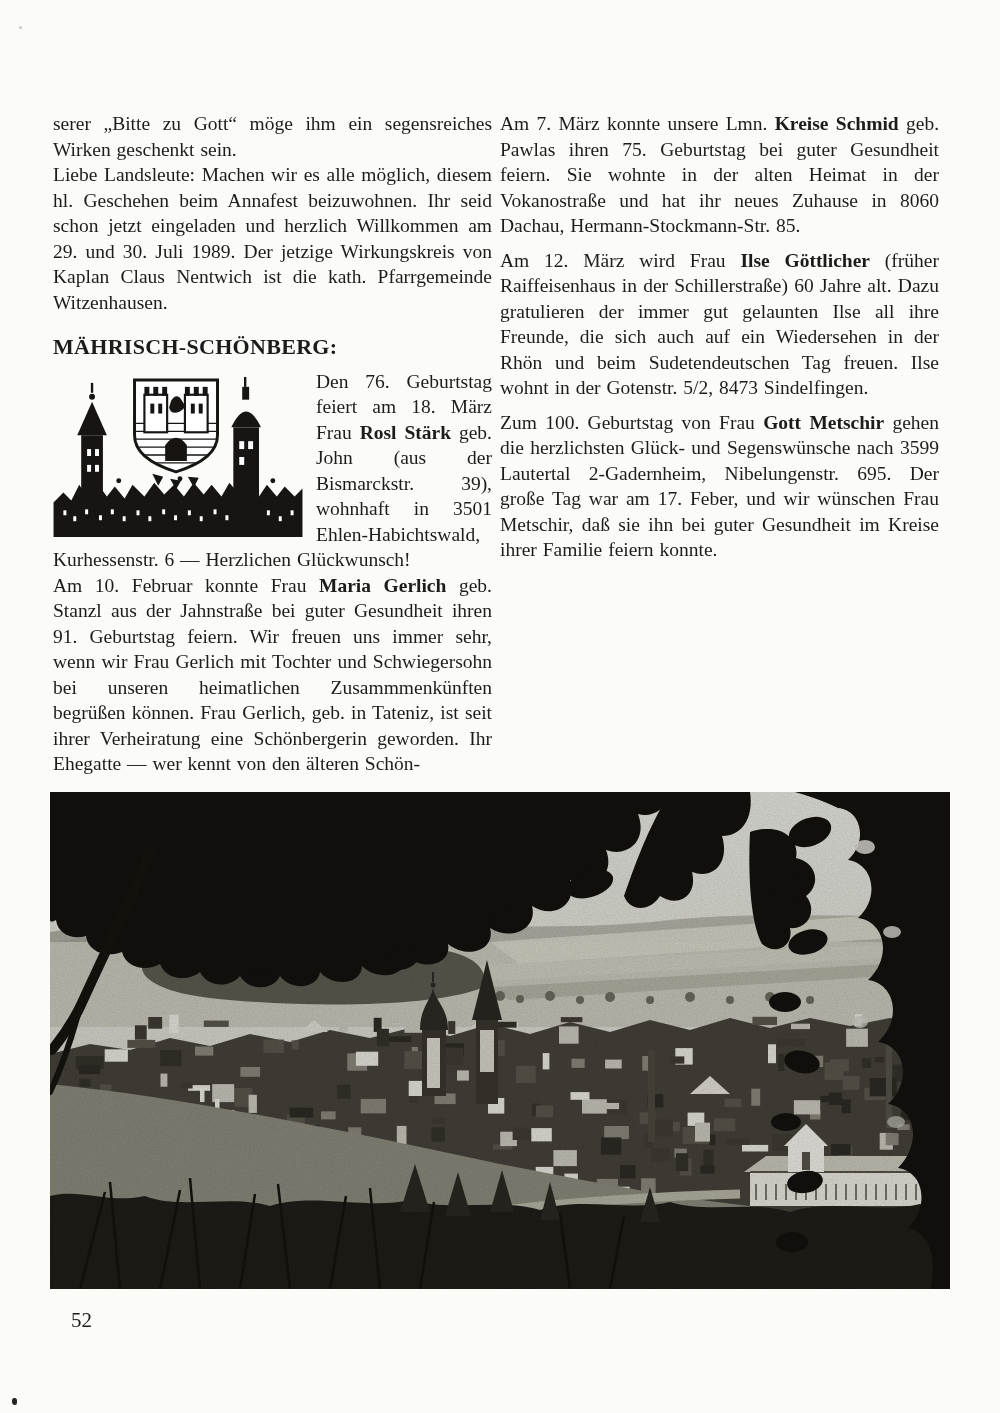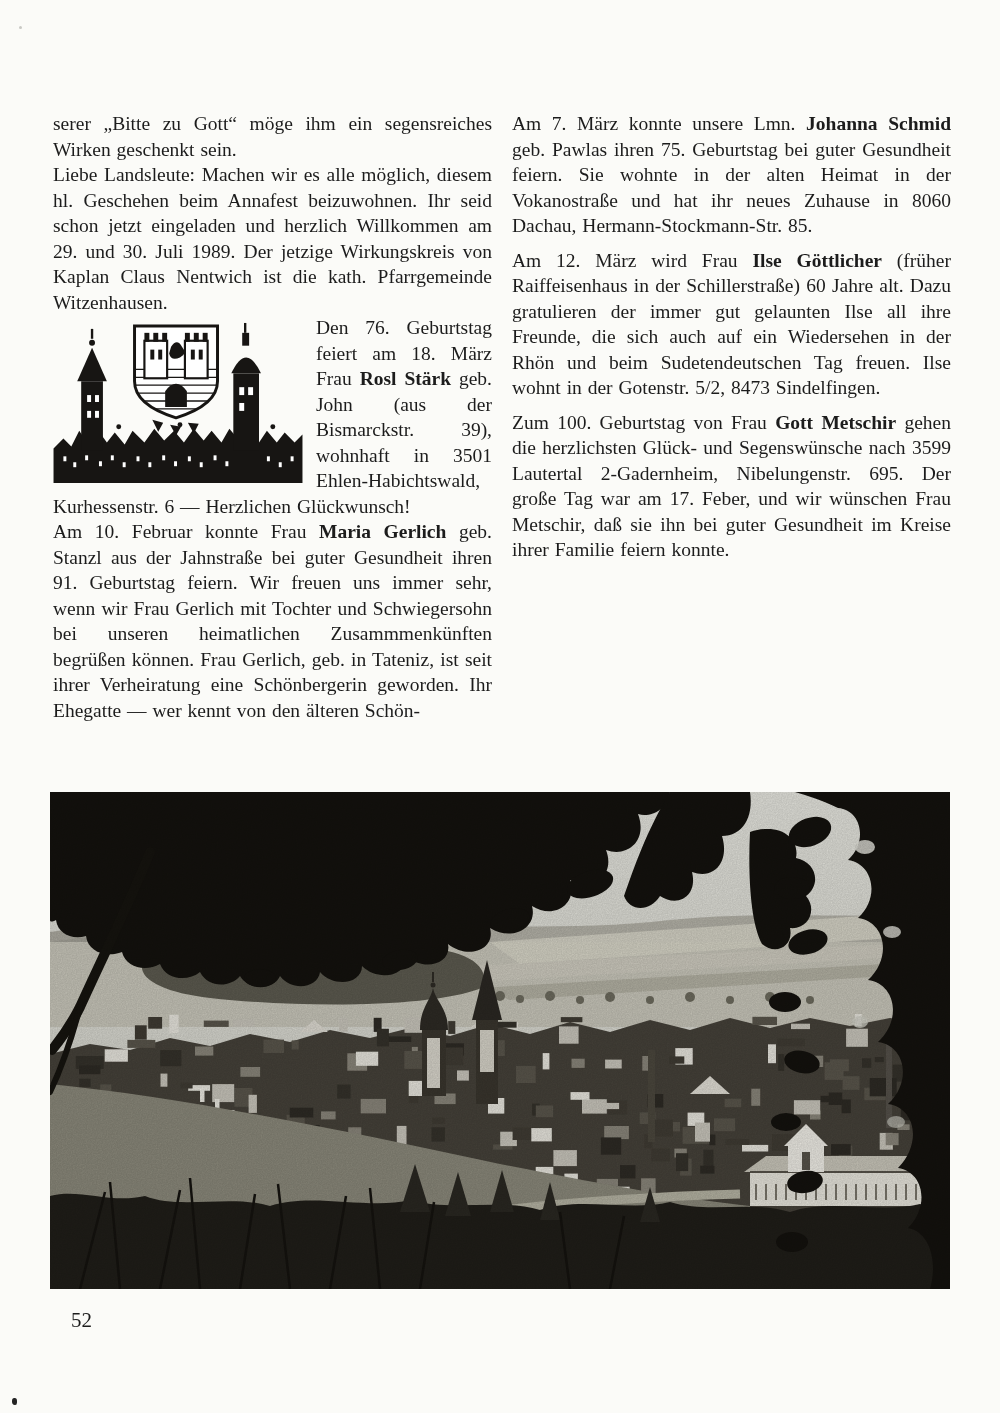--- a/index.html
+++ b/index.html
@@ -7,21 +7,21 @@
     width:1000px;height:1413px;
     background:#fbfbf8;
     font-family:"Liberation Serif","DejaVu Serif",serif;
     color:#1c1c1c;
     position:relative;
     overflow:hidden;
   }
   .page{position:absolute;inset:0;}
   .text-columns{
     position:absolute;left:53px;top:111px;width:901px;
-    display:flex;gap:20px;
+    display:flex;gap:8px;
   }
   .col{width:439px;text-align:justify;font-size:19.5px;line-height:25.5px;word-spacing:1px;}
   .para{margin:0;}
   .col-right .para + .para{margin-top:9px;}
   .col-heading{
     font-size:22px;font-weight:bold;letter-spacing:.3px;
     margin:19px 0 9px 0;
   }
   b.person{font-weight:bold;}
   .figure-crest{
@@ -46,20 +46,21 @@
 </style>
 </head>
 <body>
 
 <div class="page">
 
   <div class="text-columns">
     <div class="col col-left" id="col-left">
         <p class="para"><span>serer „Bitte zu Gott“ möge ihm ein segensreiches Wirken geschenkt sein.</span></p>
         <p class="para"><span>Liebe Landsleute: Machen wir es alle möglich, diesem hl. Geschehen beim Annafest beizuwohnen. Ihr seid schon jetzt eingeladen und herzlich Willkommen am 29. und 30. Juli 1989. Der jetzige Wirkungskreis von Kaplan Claus Nentwich ist die kath. Pfarrgemeinde Witzenhausen.</span></p>
+        <h2 class="col-heading">MÄHRISCH-SCHÖNBERG:</h2>
         <p class="para">
   <svg class="figure-crest" viewBox="0 0 252 165" aria-hidden="true">
     <defs>
       <clipPath id="shieldClip">
                 <path d="M82,6 H166 V62 Q166,86 124,99 Q82,86 82,62 Z"></path>
               </clipPath>
     </defs>
     <g>
       <path d="M82,6 H166 V62 Q166,86 124,99 Q82,86 82,62 Z" fill="#ffffff" stroke="#171513" stroke-width="3"></path>
       <g clip-path="url(#shieldClip)" stroke="#171513" stroke-width="1.3">
@@ -121,21 +122,21 @@
               <rect x="174" y="143" width="3" height="5"></rect>
       <rect x="216" y="138" width="3" height="5"></rect>
               <rect x="228" y="144" width="3" height="5"></rect>
               <rect x="240" y="138" width="3" height="5"></rect>
     </g>
   </svg>
 <span>Den 76. Geburtstag feiert am 18. März Frau </span><b class="person">Rosl Stärk</b><span> geb. John (aus der Bismarckstr. 39), wohnhaft in 3501 Ehlen-Habichtswald, Kurhessenstr. 6 — Herzlichen Glückwunsch!</span></p>
         <p class="para"><span>Am 10. Februar konnte Frau </span><b class="person">Maria Gerlich</b><span> geb. Stanzl aus der Jahnstraße bei guter Gesundheit ihren 91. Geburtstag feiern. Wir freuen uns immer sehr, wenn wir Frau Gerlich mit Tochter und Schwiegersohn bei unseren heimatlichen Zusammmenkünften begrüßen können. Frau Gerlich, geb. in Tateniz, ist seit ihrer Verheiratung eine Schönbergerin geworden. Ihr Ehegatte — wer kennt von den älteren Schön-</span></p>
       </div>
     <div class="col col-right" id="col-right">
-        <p class="para"><span>Am 7. März konnte unsere Lmn. </span><b class="person">Johanna Schmid</b><span> geb. Pawlas ihren 75. Geburtstag bei guter Gesundheit feiern. Sie wohnte in der alten Heimat in der Vokanostraße und hat ihr neues Zuhause in 8060 Dachau, Hermann-Stockmann-Str. 85.</span></p>
+        <p class="para"><span>Am 7. März konnte unsere Lmn. </span><b class="person">Kreise Schmid</b><span> geb. Pawlas ihren 75. Geburtstag bei guter Gesundheit feiern. Sie wohnte in der alten Heimat in der Vokanostraße und hat ihr neues Zuhause in 8060 Dachau, Hermann-Stockmann-Str. 85.</span></p>
         <p class="para"><span>Am 12. März wird Frau </span><b class="person">Ilse Göttlicher</b><span> (früher Raiffeisenhaus in der Schillerstraße) 60 Jahre alt. Dazu gratulieren der immer gut gelaunten Ilse all ihre Freunde, die sich auch auf ein Wiedersehen in der Rhön und beim Sudetendeutschen Tag freuen. Ilse wohnt in der Gotenstr. 5/2, 8473 Sindelfingen.</span></p>
         <p class="para"><span>Zum 100. Geburtstag von Frau </span><b class="person">Gott Metschir</b><span> gehen die herzlichsten Glück- und Segenswünsche nach 3599 Lautertal 2-Gadernheim, Nibelungenstr. 695. Der große Tag war am 17. Feber, und wir wünschen Frau Metschir, daß sie ihn bei guter Gesundheit im Kreise ihrer Familie feiern konnte.</span></p>
       </div>
   </div>
 
   <figure class="photo">
     <svg viewBox="0 0 900 497" aria-hidden="true">
       <defs>
         <linearGradient id="sky" x1="0" y1="0" x2="0" y2="1">
           <stop offset="0" stop-color="#e7e7e0"></stop>

